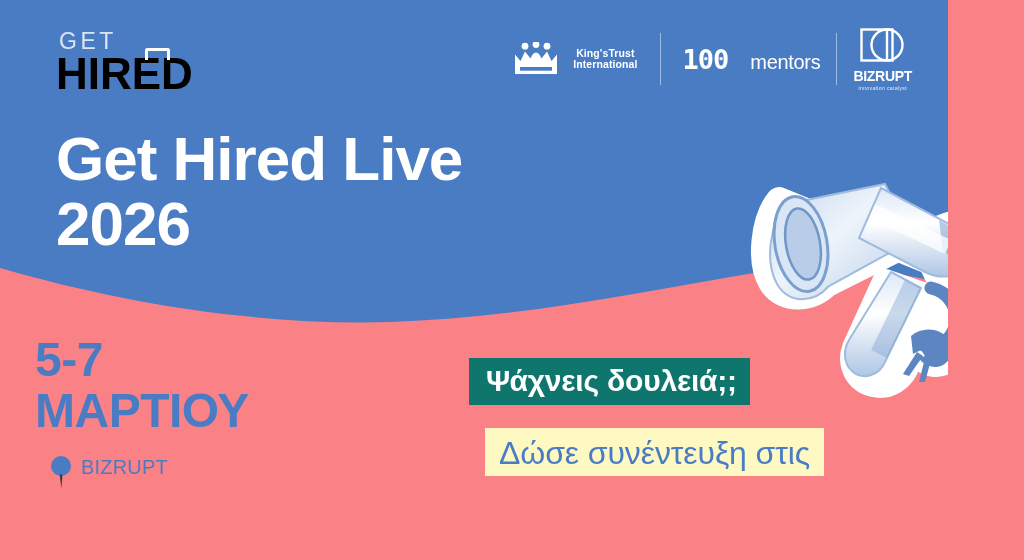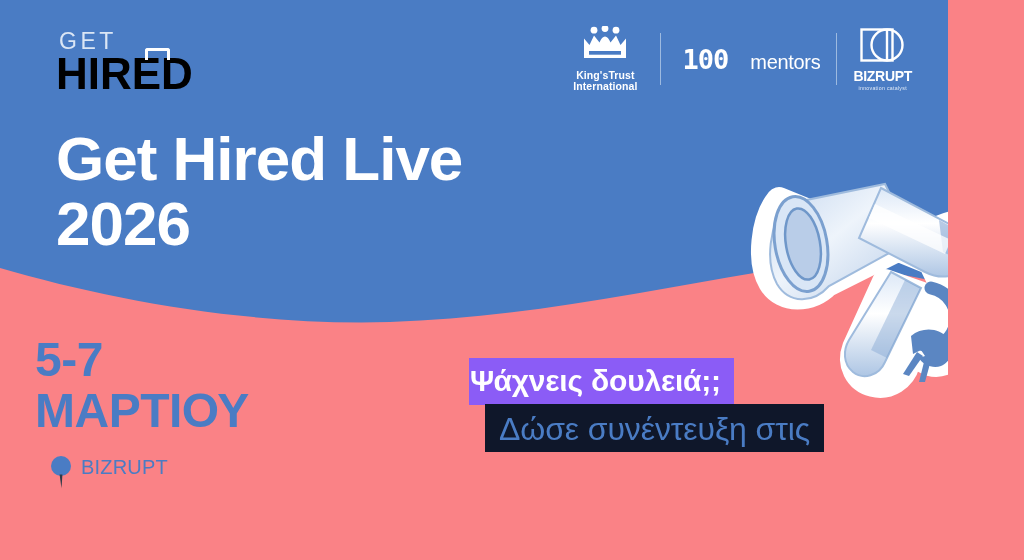--- a/index.html
+++ b/index.html
@@ -37,21 +37,21 @@
   
   #partner-bar{
     position:absolute;right:36px;top:26px;height:66px;
     display:flex;align-items:center;gap:0px;
   }
   .partner{display:flex;align-items:center;justify-content:center;}
   .partner-divider{
     width:1px;height:52px;background:#9dbae0;margin:0 22px;
   }
   
-  #kings-trust{flex-direction:column;gap:10px;}
+  #kings-trust{gap:10px;}
   #kings-trust .kt-name{
     color:#fff;font-size:10.5px;font-weight:700;line-height:11.5px;
     text-align:center;letter-spacing:0.1px;
   }
   
   #mentors-logo{align-items:baseline;gap:22px;color:#fff;}
   #mentors-logo .hundred{
     font-size:27px;font-weight:700;letter-spacing:-1px;
     font-family:"DejaVu Sans Mono","Liberation Mono",monospace;
   }
@@ -90,28 +90,29 @@
   #venue .venue-lines{
     font-size:20px;line-height:25px;font-weight:400;letter-spacing:0.2px;
   }
 
   
   #megaphone{position:absolute;left:735px;top:112px;width:290px;height:300px;}
 
   
   #callout{position:absolute;left:469px;top:358px;}
   #callout .line-hl{
-    display:inline-block;background:#8b5cf6;color:#ffffff;
+    display:inline-block;background:#0f766e;color:#ffffff;
     font-size:30px;font-weight:700;letter-spacing:-0.2px;
-    padding:6px 13px 7px 1px;
+    padding:6px 13px 7px 17px;
   }
   #callout .white-box{
-    display:inline-block;background:#0f172a;color:#4a7cc4;
+    display:inline-block;background:#fef9c3;color:#4a7cc4;
     font-size:32px;font-weight:400;letter-spacing:-0.1px;
     padding:7px 14px 4px 14px;
+    margin-top:24px;
   }
   #callout .row2{margin-top:-1px;margin-left:16px;}
   #callout .row3{margin-top:0px;margin-left:16px;}
   #callout .row3 .white-box{padding-bottom:8px;padding-right:16px;}
   #callout b{font-weight:700;}
 </style>
 </head>
 <body>
 
 <div id="banner">

